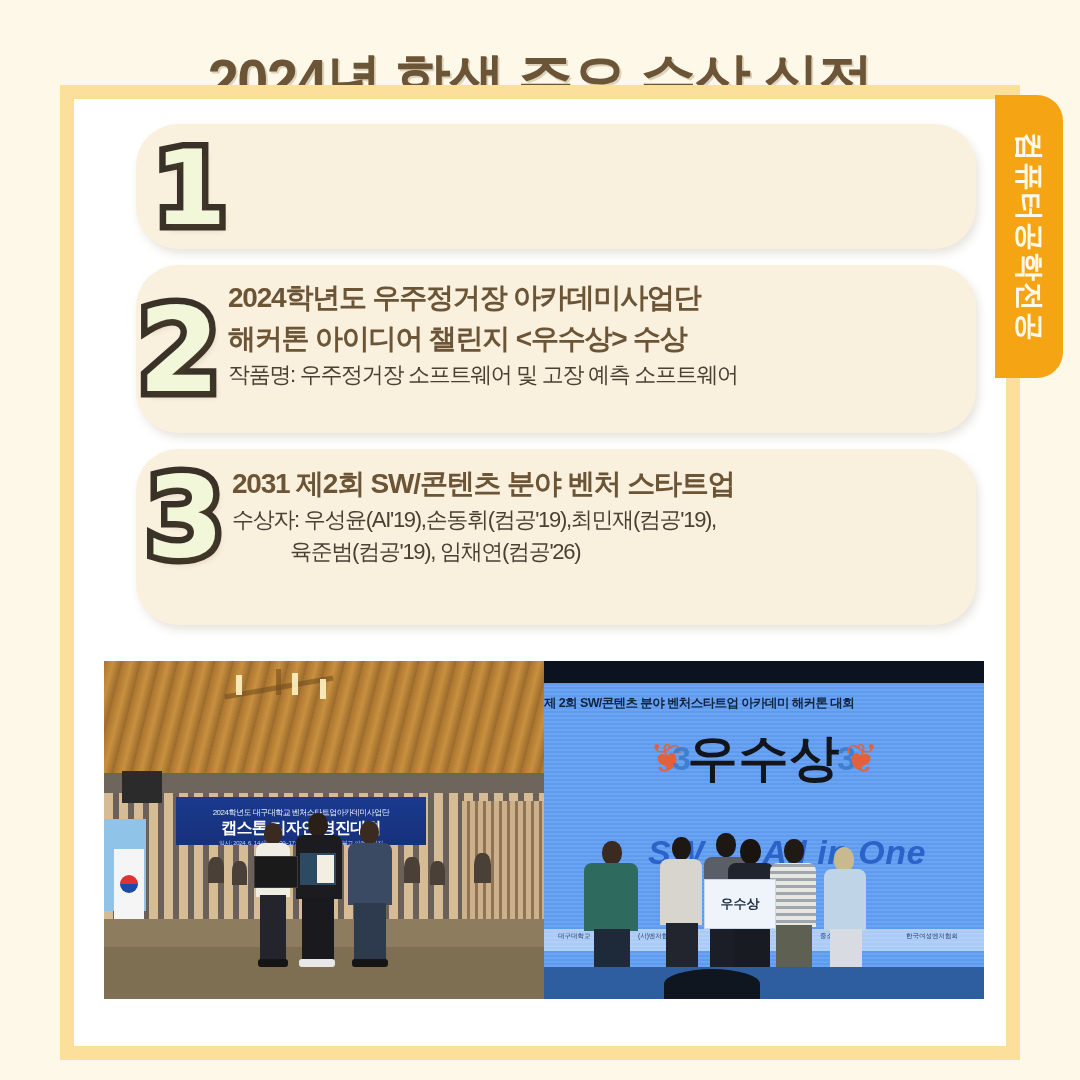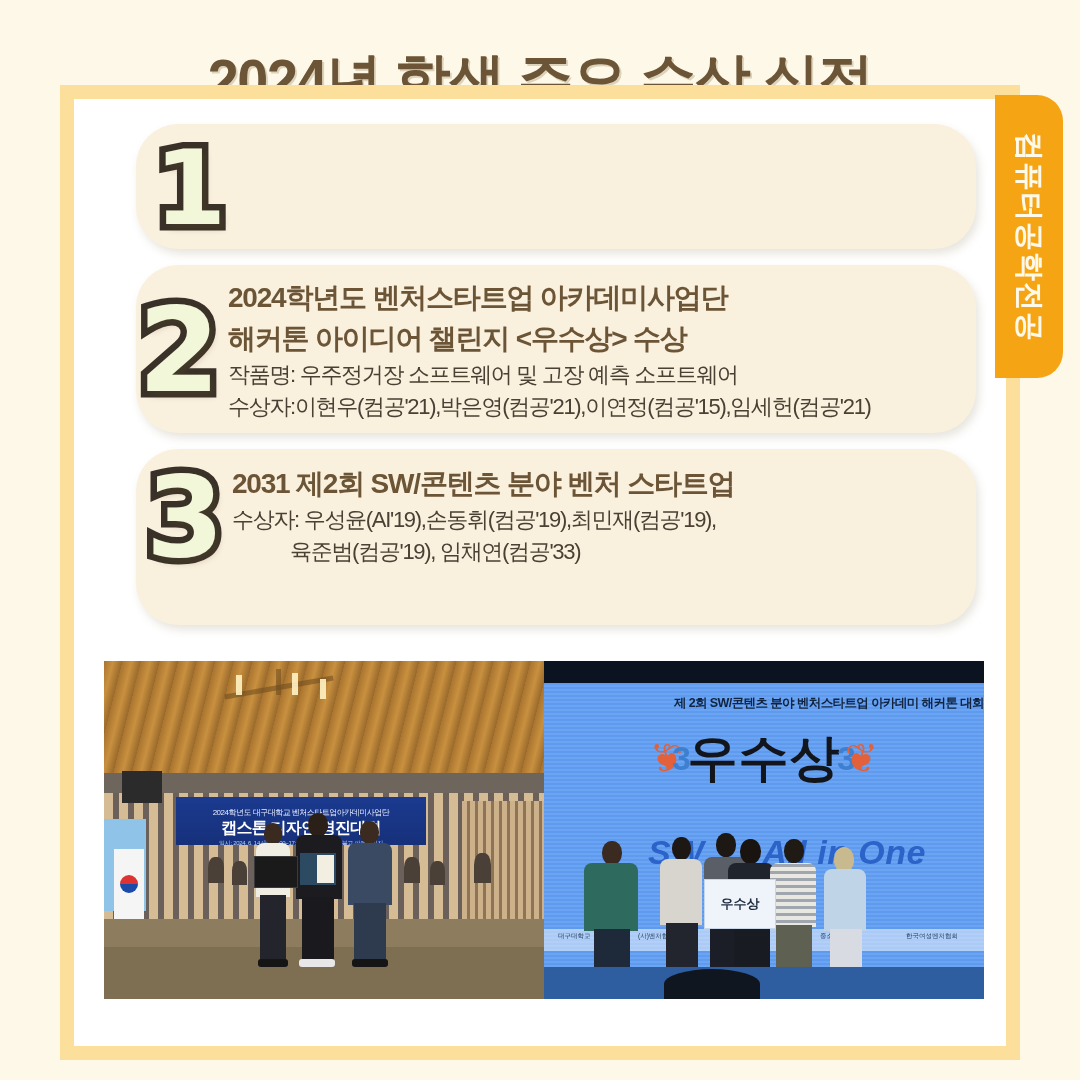--- a/index.html
+++ b/index.html
@@ -201,21 +201,21 @@
   .p1-door  { position: absolute; left: 358px; top: 140px; width: 82px; height: 160px;
               background: repeating-linear-gradient(90deg,#CDB18A 0,#CDB18A 5px,#8E7354 5px,#8E7354 8px); }
 
   
   .p2-top { position: absolute; left: 0; top: 0; width: 440px; height: 24px; background: #0B1320; }
   .p2-led {
     position: absolute; left: 0; top: 22px; width: 440px; height: 316px;
     background: repeating-linear-gradient(0deg, #6BA4F2 0px, #6BA4F2 2px, #5E9AEE 2px, #5E9AEE 4px);
   }
   .p2-head-line {
-    position: absolute; left: 0; top: 34px; width: 440px; text-align: right;
+    position: absolute; left: 0; top: 34px; width: 440px; text-align: left;
     color: #10233F; font-size: 12.5px; font-weight: bold; letter-spacing: -.6px; white-space: nowrap;
   }
   .p2-prize {
     position: absolute; left: 0; top: 64px; width: 440px; text-align: center;
     color: #12161C; font-size: 50px; font-weight: bold; letter-spacing: 1px;
   }
   .p2-laurel {
     position: absolute; top: 74px; color: #E2613A; font-size: 40px; font-weight: bold;
   }
   .p2-laurel.left  { left: 106px; transform: scaleX(-1); }
@@ -258,33 +258,32 @@
 
     <div id="award-list">
 
       <div class="award-card" id="card-1">
         <div class="award-number">1</div>
       </div>
 
       <div class="award-card" id="card-2">
         <div class="award-number">2</div>
         <div class="award-body">
-          <div class="award-title">2024학년도 벤처스타트업 아카데미사업단</div>
+          <div class="award-title">2024학년도 우주정거장 아카데미사업단</div>
           <div class="award-title">해커톤 아이디어 챌린지 &lt;우수상&gt; 수상</div>
           <div class="award-meta">작품명: 우주정거장 소프트웨어 및 고장 예측 소프트웨어</div>
-          <div class="award-meta">수상자:이현우(컴공'21),박은영(컴공'21),이연정(컴공'15),임세헌(컴공'21)</div>
         </div>
       </div>
 
       <div class="award-card" id="card-3">
         <div class="award-number">3</div>
         <div class="award-body">
           <div class="award-title">2031 제2회 SW/콘텐츠 분야 벤처 스타트업</div>
           <div class="award-meta">수상자: 우성윤(AI'19),손동휘(컴공'19),최민재(컴공'19),</div>
-          <div class="award-meta indent">육준범(컴공'19), 임채연(컴공'33)</div>
+          <div class="award-meta indent">육준범(컴공'19), 임채연(컴공'26)</div>
         </div>
       </div>
 
     </div>
 
     <div id="photo-strip">
 
       <div class="photo" id="photo-capstone">
         <div class="p1-ceiling"></div>
         <div class="p1-beam" style="left:120px;top:24px;width:110px;height:5px;transform:rotate(-10deg);"></div>

